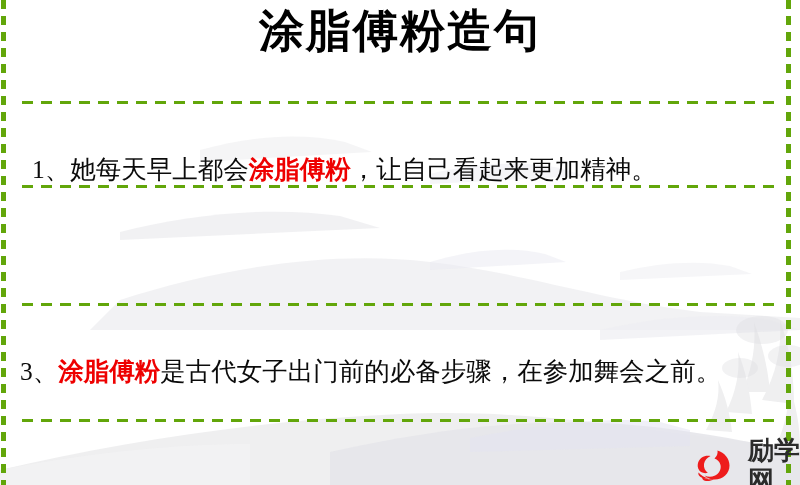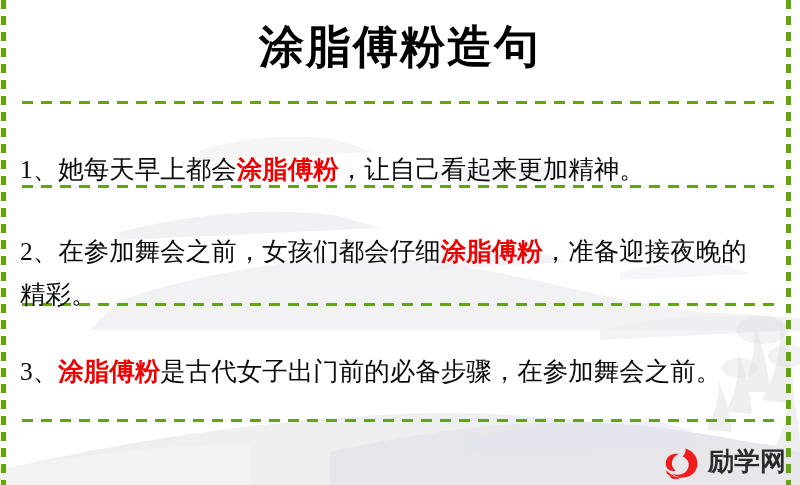--- a/index.html
+++ b/index.html
@@ -52,21 +52,21 @@
   .content {
     position: relative;
     z-index: 2;
     width: 800px;
     height: 485px;
     box-sizing: border-box;
   }
 
   .title {
     position: absolute;
-    top: 16px;
+    top: 0;
     left: 0;
     width: 800px;
     text-align: center;
     font-size: 45px;
     line-height: 62px;
     font-weight: bold;
     color: #000000;
     letter-spacing: 2px;
     font-family: "Liberation Serif", "DejaVu Serif", serif;
   }
@@ -91,37 +91,38 @@
   .sentence {
     position: absolute;
     left: 20px;
     width: 752px;
     font-size: 25.5px;
     line-height: 43px;
     color: #0b0b0b;
     font-family: "Liberation Serif", "DejaVu Serif", serif;
     text-align: left;
   }
-  .s1 { top: 122px; }
+  .s1 { top: 122px; margin-left: 12px; }
   .s2 { top: 204px; }
   .s3 { top: 324px; }
 
   .idiom {
     color: #ee0000;
     font-weight: bold;
   }
 
   
   .logo {
     position: absolute;
-    left: 664px;
+    left: 696px;
     top: 446px;
     height: 38px;
     display: flex;
-    gap: 8px;
+    align-items: center;
+    gap: 16px;
     z-index: 4;
   }
   .logo-mark {
     width: 36px;
     height: 34px;
     flex: 0 0 auto;
   }
   .logo-text {
     font-size: 26px;
     font-weight: bold;
@@ -171,21 +172,20 @@
 
     <div class="title">涂脂傅粉造句</div>
 
     <div class="divider d1"></div>
     <div class="divider d2"></div>
     <div class="divider d3"></div>
     <div class="divider d4"></div>
 
     <p class="sentence s1"><span>1、</span><span>她每天早上都会</span><span class="idiom">涂脂傅粉</span><span>，让自己看起来更加精神。</span></p>
 
-    <p class="sentence s2"><span>2、</span><span>在参加舞会之前，女孩们都会仔细</span><span class="idiom">涂脂傅粉</span><span>，准备迎接夜晚的精彩。</span></p>
 
     <p class="sentence s3"><span>3、</span><span></span><span class="idiom">涂脂傅粉</span><span>是古代女子出门前的必备步骤，在参加舞会之前。</span></p>
 
   </div>
 
   <div class="logo">
     <svg class="logo-mark" viewBox="0 0 36 34">
       <path d="M21.5 2.5 C 28.5 4.5, 33.5 10.5, 33.5 17.5 C 33.5 25.5, 27 31.5, 18.5 31.5 C 14.5 31.5, 11 30, 8.5 27.5 C 12 29.2, 15.5 29.2, 18.5 27.8 C 23 25.8, 25.5 21.5, 24.5 17 C 23.8 13.8, 21.5 11.5, 18.5 10.5 C 20.8 8.5, 22 5.5, 21.5 2.5 Z" fill="#ee1c1c"></path>
       <path d="M14.5 8 C 11 9.5, 8.5 12.5, 8 16 C 7.5 19.5, 9 22.8, 11.8 24.8 C 9.5 25.5, 7 25.2, 5 24 C 2.5 22.2, 1.2 19.2, 1.8 16 C 2.5 11.8, 6 8.5, 10.2 7.8 C 11.8 7.5, 13.2 7.6, 14.5 8 Z" fill="#ee1c1c"></path>
       <path d="M6 29 C 9.5 31, 14 31.8, 18 31 C 15.5 32.8, 12 33.5, 8.8 32.8 C 7.2 32.4, 6.2 31, 6 29 Z" fill="#ee1c1c"></path>

